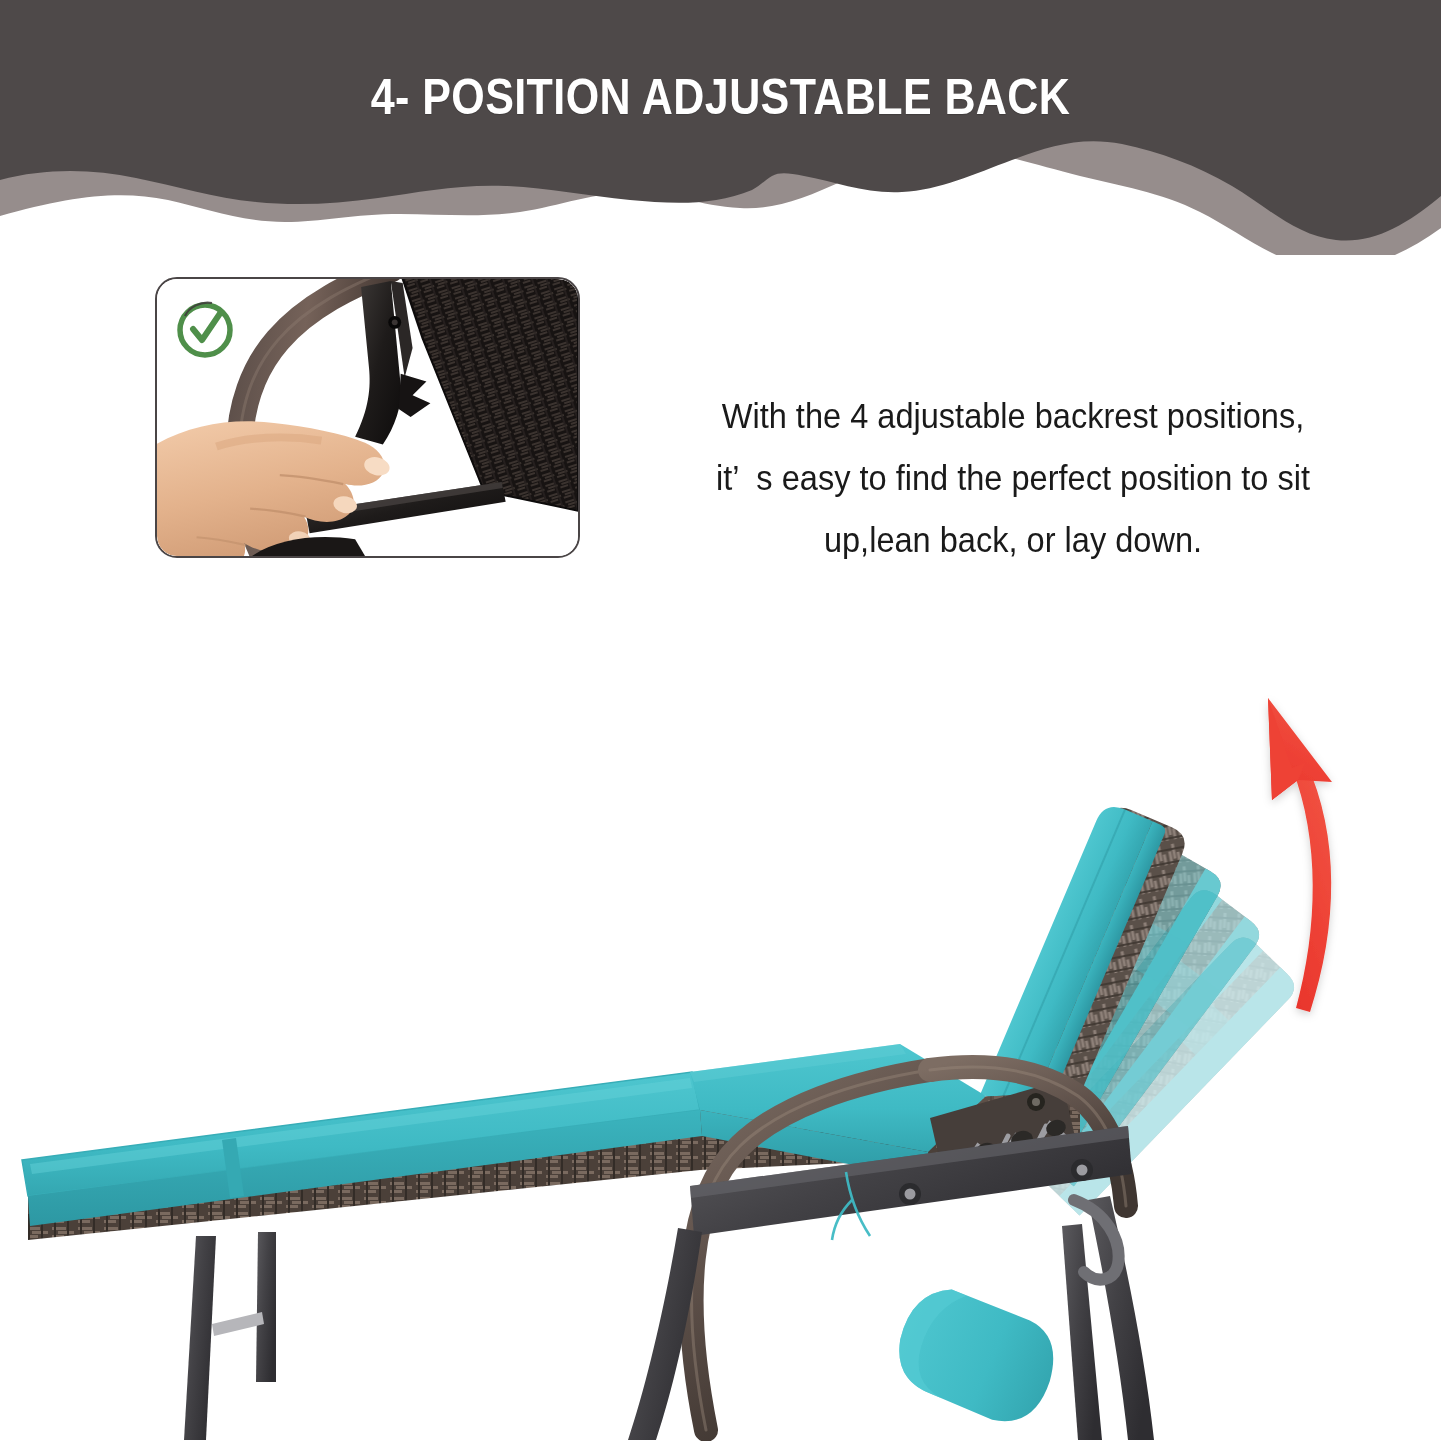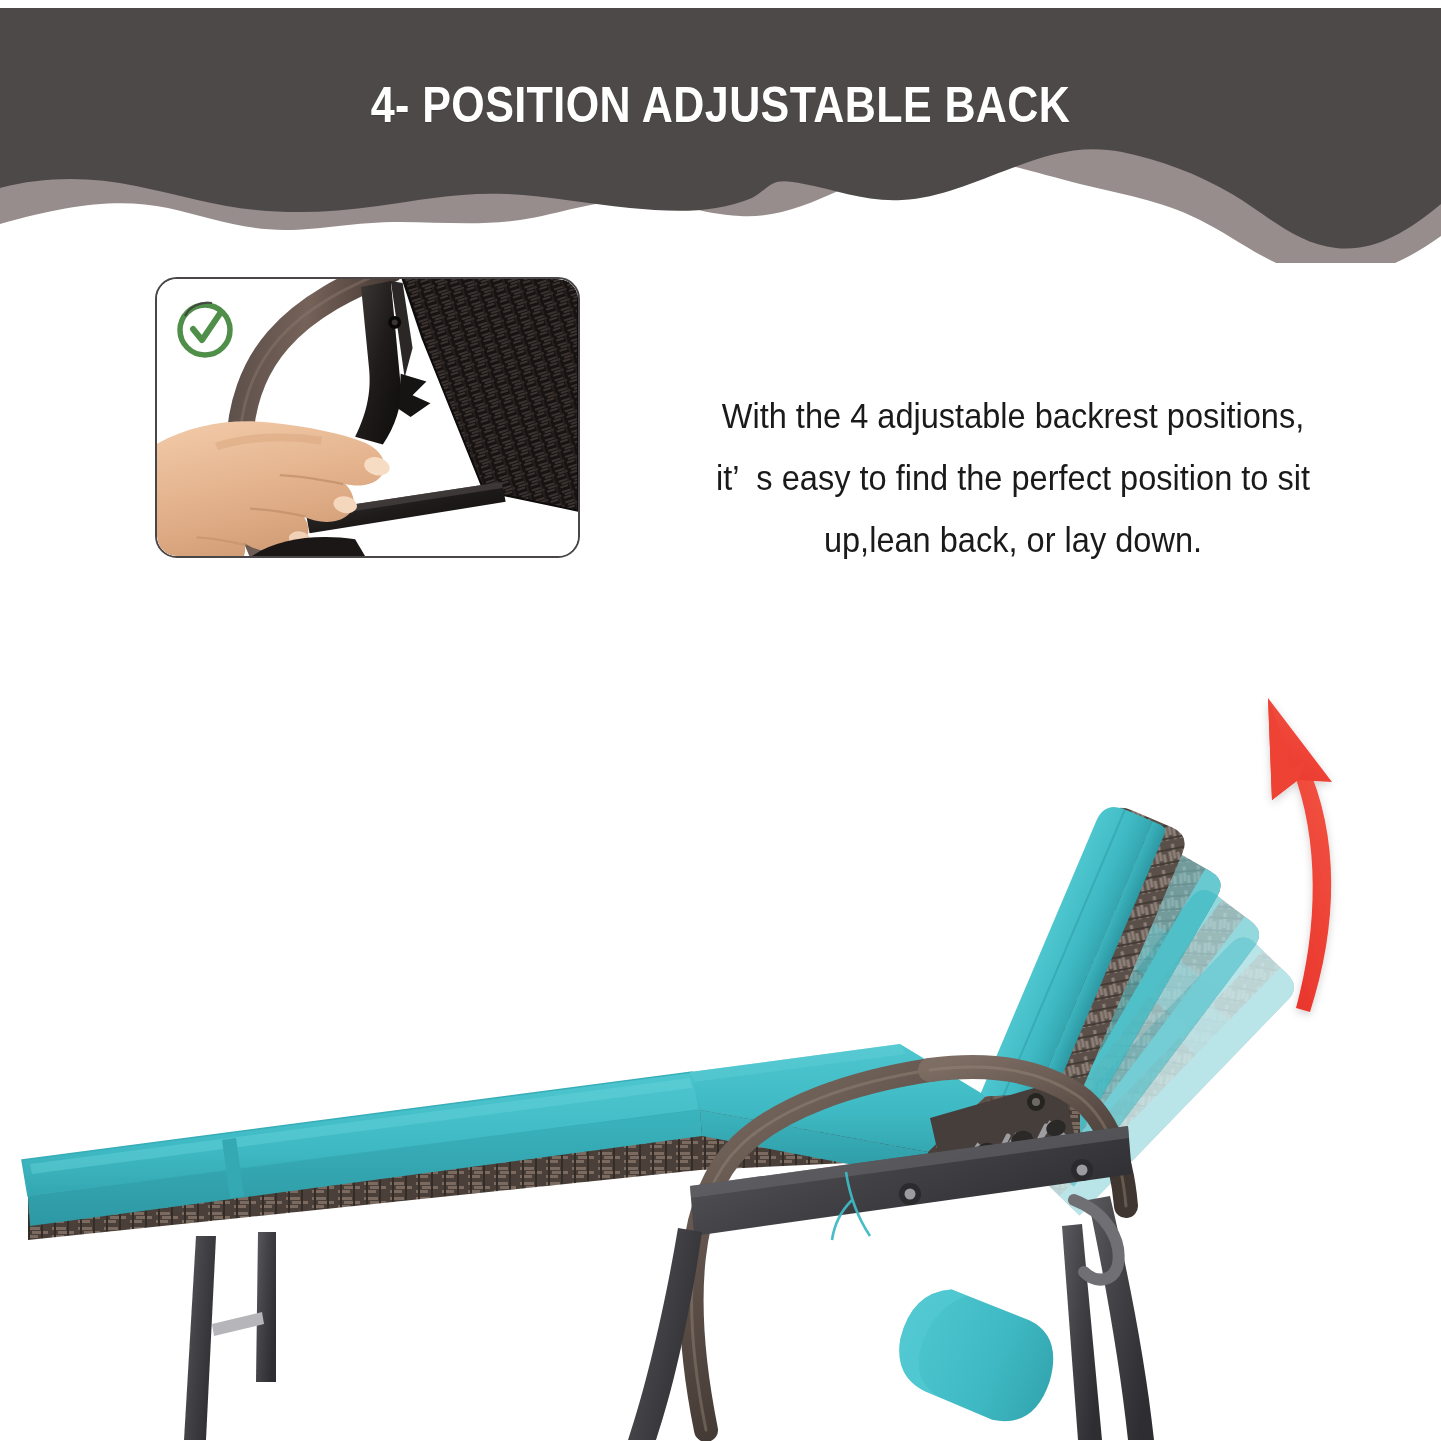--- a/index.html
+++ b/index.html
@@ -11,21 +11,21 @@
     width: 1441px;
     height: 1441px;
     position: relative;
     overflow: hidden;
     font-family: "Liberation Sans", sans-serif;
   }
 
   
   #header-banner {
     position: absolute;
-    left: 0; top: 8px;
+    left: 0; top: 0;
     width: 1373px;
     height: 255px;
   }
   #header-banner svg {
     position: absolute;
     left: 0; top: 0;
     width: 1441px;
     height: 255px;
     display: block;
   }

